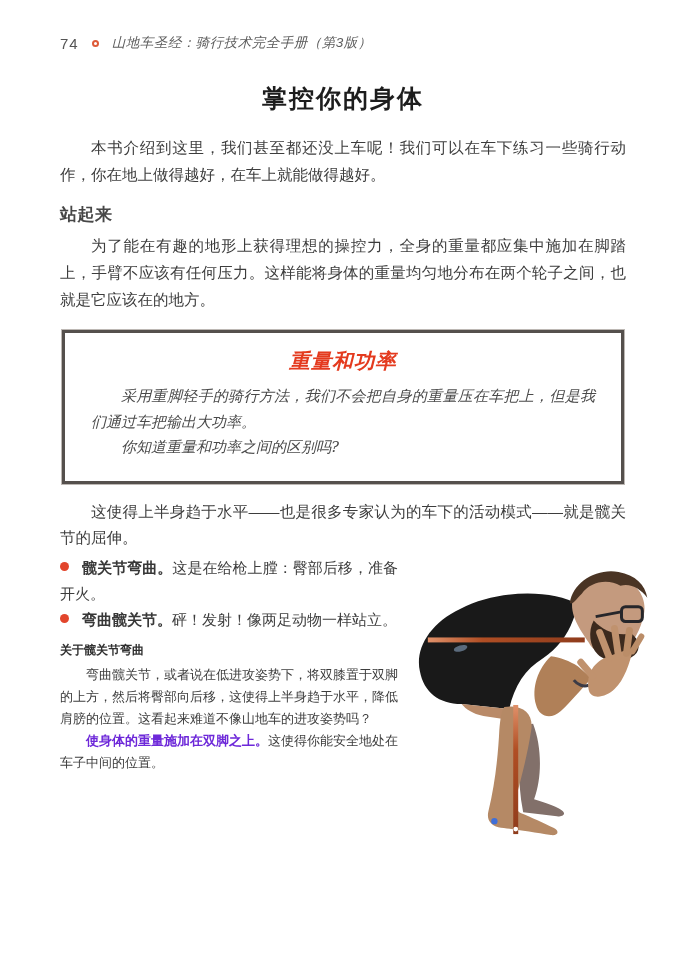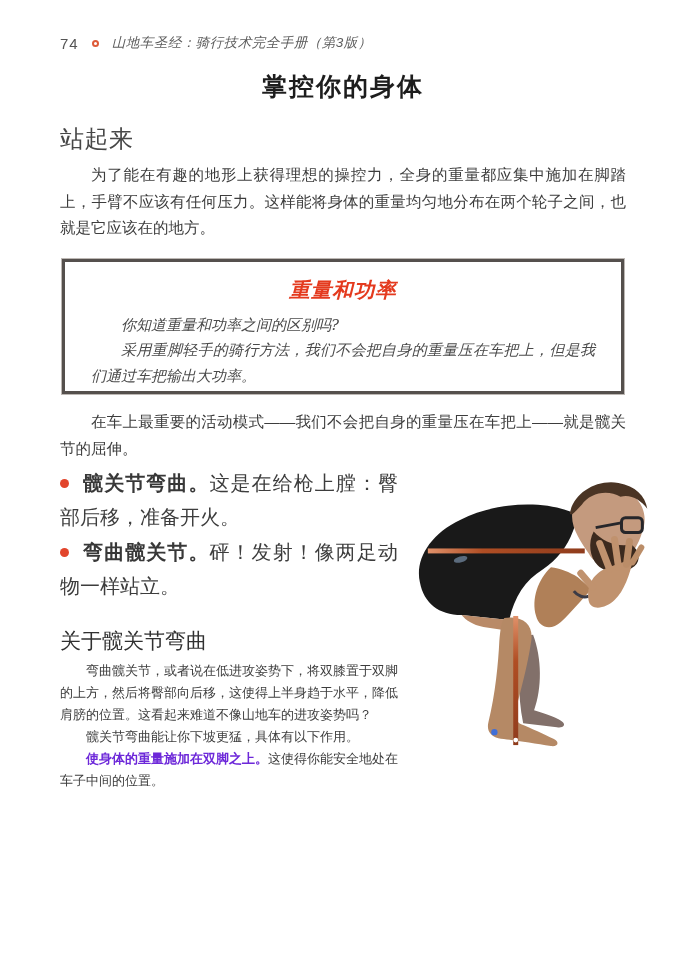--- a/index.html
+++ b/index.html
@@ -7,82 +7,82 @@
   body { width:686px; height:972px; font-family:"Liberation Sans", sans-serif; overflow:hidden; }
   .page { width:686px; height:972px; padding:34px 60px 0 60px; background:#fff; }
 
   
   .running-head { display:flex; align-items:center; gap:13px; font-size:13.5px; color:#5c5c5c; }
   .page-num { font-size:15px; color:#555; letter-spacing:1px; }
   .ring-icon { width:7px; height:7px; border:2px solid #dd5a38; border-radius:50%; display:inline-block; }
   .book-title { letter-spacing:0.5px;font-style:italic; }
 
   
-  h1.chapter-title { text-align:center; font-size:25px; color:#1d1d1d; font-weight:bold; letter-spacing:2px; margin:18px 0 20px 0; }
+  h1.chapter-title { text-align:center; font-size:25px; color:#1d1d1d; font-weight:bold; letter-spacing:2px; margin:30px 0 20px 0; }
 
   
   p.body { font-size:15.5px; line-height:1.72; color:#3d3d3d; text-align:justify; }
   .indent { text-indent:2em; }
 
-  h2.sec { font-size:24px; font-weight:normal; color:#474747; margin:15px 0 7px 0; letter-spacing:0.5px; }
-  h3.subsec { font-size:21px; font-weight:normal; color:#303030; margin:24px 0 5px 0; }
+  h2.sec { font-size:17px; font-weight:bold; color:#474747; margin:15px 0 7px 0; letter-spacing:0.5px; }
+  h3.subsec { font-size:12px; font-weight:bold; color:#303030; margin:9px 0 5px 0; }
 
   
-  .callout { border:3px solid #55504d; box-shadow:0 0 0 1px #bdb8b4; margin:17px 2px 15px 2px; padding:9px 26px 2px 26px; }
+  .callout { border:3px solid #55504d; box-shadow:0 0 0 1px #bdb8b4; margin:17px 2px 15px 2px; padding:9px 26px 20px 26px; }
   .callout-title { text-align:center; font-family:"DejaVu Serif", serif; font-style:italic; font-weight:bold; font-size:20.5px; color:#e43a1e; margin:5px 0 9px 0; letter-spacing:1px; }
   .callout p { font-family:"DejaVu Serif", serif; font-style:italic; font-size:15px; line-height:1.7; color:#4a4a4a; text-align:justify; }
 
   
   .two-col { display:flex; gap:6px; margin-top:2px; }
   .col-text { width:338px; flex:none; }
   .col-text p.body { font-size:13px; line-height:1.7; }
   .col-fig { flex:1; padding-top:2px; }
 
-  .bullet { font-size:20px; line-height:1.7; color:#3d3d3d; text-align:justify; margin:1px 0; }
+  .bullet { font-size:15px; line-height:1.7; color:#3d3d3d; text-align:justify; margin:1px 0; }
   .dot { display:inline-block; width:9px; height:9px; border-radius:50%; background:#e2452c; margin-right:13px; vertical-align:2px; }
   .bullet b { color:#383838; }
   .orange-lead { color:#6d28d9; font-weight:bold; }
 
   figure { width:288px; }
 </style>
 </head>
 <body>
 
 <div class="page">
 
   <header class="running-head">
     <span class="page-num">74</span>
     <span class="ring-icon"></span>
     <span class="book-title">山地车圣经：骑行技术完全手册（第3版）</span>
   </header>
 
   <h1 class="chapter-title">掌控你的身体</h1>
 
+  <p class="body indent">本书介绍到这里，我们甚至都还没上车呢！我们可以在车下练习一些骑行动作，你在地上做得越好，在车上就能做得越好。</p>
 
   <h2 class="sec">站起来</h2>
   <p class="body indent">为了能在有趣的地形上获得理想的操控力，全身的重量都应集中施加在脚踏上，手臂不应该有任何压力。这样能将身体的重量均匀地分布在两个轮子之间，也就是它应该在的地方。</p>
 
   <div class="callout">
     <div class="callout-title">重量和功率</div>
+    <p class="indent">采用重脚轻手的骑行方法，我们不会把自身的重量压在车把上，但是我们通过车把输出大功率。</p>
     <p class="indent">你知道重量和功率之间的区别吗?</p>
-    <p class="indent">采用重脚轻手的骑行方法，我们不会把自身的重量压在车把上，但是我们通过车把输出大功率。</p>
   </div>
 
-  <p class="body indent">在车上最重要的活动模式——我们不会把自身的重量压在车把上——就是髋关节的屈伸。</p>
+  <p class="body indent">这使得上半身趋于水平——也是很多专家认为的车下的活动模式——就是髋关节的屈伸。</p>
 
   <div class="two-col">
     <div class="col-text">
 
       <p class="bullet"><span class="dot"></span><b>髋关节弯曲。</b><span>这是在给枪上膛：臀部后移，准备开火。</span></p>
 
       <p class="bullet"><span class="dot"></span><b>弯曲髋关节。</b><span>砰！发射！像两足动物一样站立。</span></p>
 
       <h3 class="subsec">关于髋关节弯曲</h3>
       <p class="body indent">弯曲髋关节，或者说在低进攻姿势下，将双膝置于双脚的上方，然后将臀部向后移，这使得上半身趋于水平，降低肩膀的位置。这看起来难道不像山地车的进攻姿势吗？</p>
-      <p class="body indent">髋关节弯曲能让你下坡更猛，具体有以下作用。</p>
       <p class="body indent"><span class="orange-lead">使身体的重量施加在双脚之上。</span><span>这使得你能安全地处在车子中间的位置。</span></p>
 
     </div>
 
     <div class="col-fig">
       <figure>
         <svg width="288" height="292" viewBox="0 0 290 292" xmlns="http://www.w3.org/2000/svg">
           <defs>
             <linearGradient id="lineV" x1="0" y1="0" x2="0" y2="1">
               <stop offset="0" stop-color="#e0916a"></stop>

